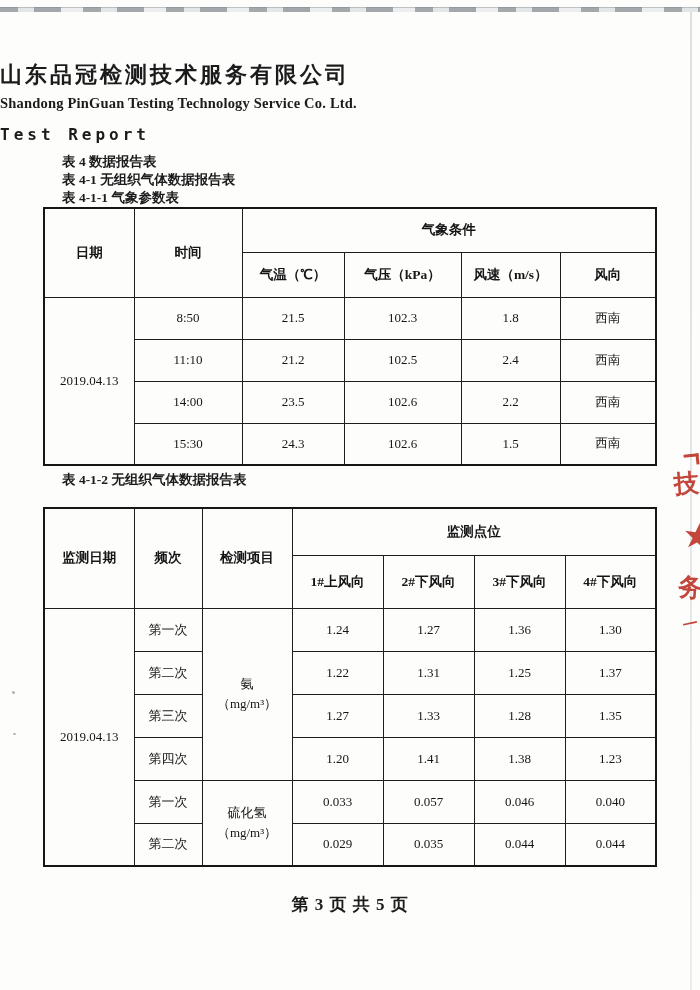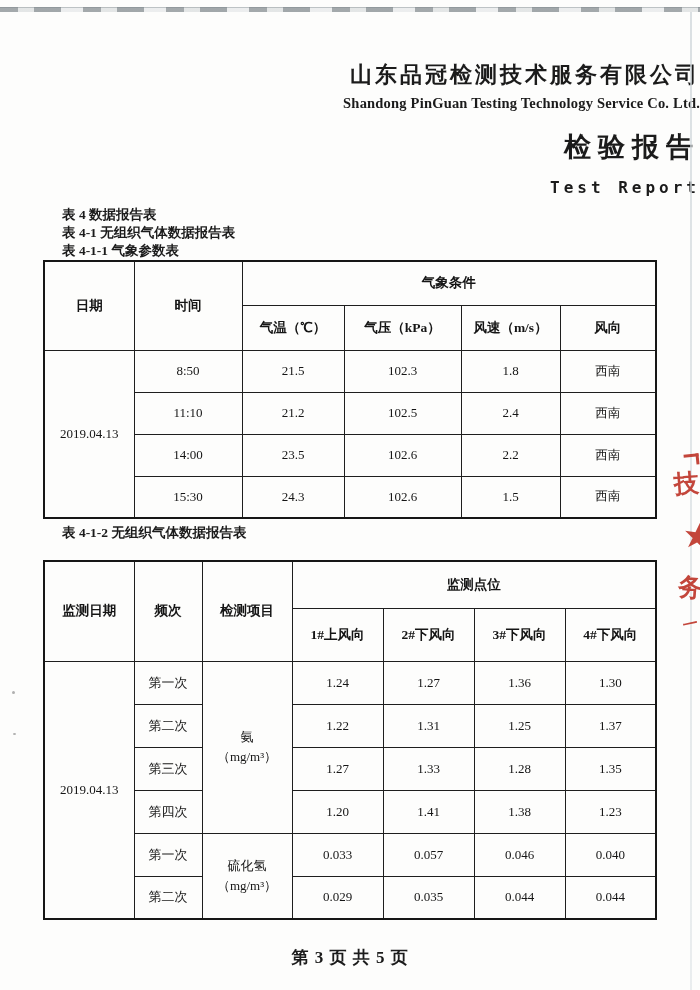--- a/index.html
+++ b/index.html
@@ -33,21 +33,21 @@
     right: 8px;
     width: 2px;
     background: linear-gradient(180deg, #cfd6da, #e3e8ea);
     opacity: 0.75;
   }
   .speck { position: absolute; background: #8f8f8f; border-radius: 50%; opacity: .7; }
   .speck.s1 { left: 12px; top: 691px; width: 3px; height: 3px; }
   .speck.s2 { left: 13px; top: 733px; width: 3px; height: 2px; }
 
   
-  .header { text-align: right; padding-top: 60px; }
+  .header { text-align: left; padding-top: 60px; }
   .company-cn {
     font-size: 22px;
     font-weight: bold;
     letter-spacing: 3px;
     font-family: "Liberation Serif", serif;
   }
   .company-en {
     margin-top: 5px;
     font-size: 14.5px;
     font-weight: bold;
@@ -147,21 +147,20 @@
 <div class="page">
 
   <div class="scan-strip"></div>
   <div class="scan-edge-line"></div>
   <div class="speck s1"></div>
   <div class="speck s2"></div>
 
   <div class="header">
     <div class="company-cn">山东品冠检测技术服务有限公司</div>
     <div class="company-en">Shandong PinGuan Testing Technology Service Co. Ltd.</div>
-    <div class="title-cn">检验报告</div>
     <div class="title-en">Test Report</div>
   </div>
 
   <div class="labels">
     <div class="tbl-label">表 4 数据报告表</div>
     <div class="tbl-label">表 4-1 无组织气体数据报告表</div>
     <div class="tbl-label">表 4-1-1 气象参数表</div>
   </div>
 
   <table class="rpt t1">

